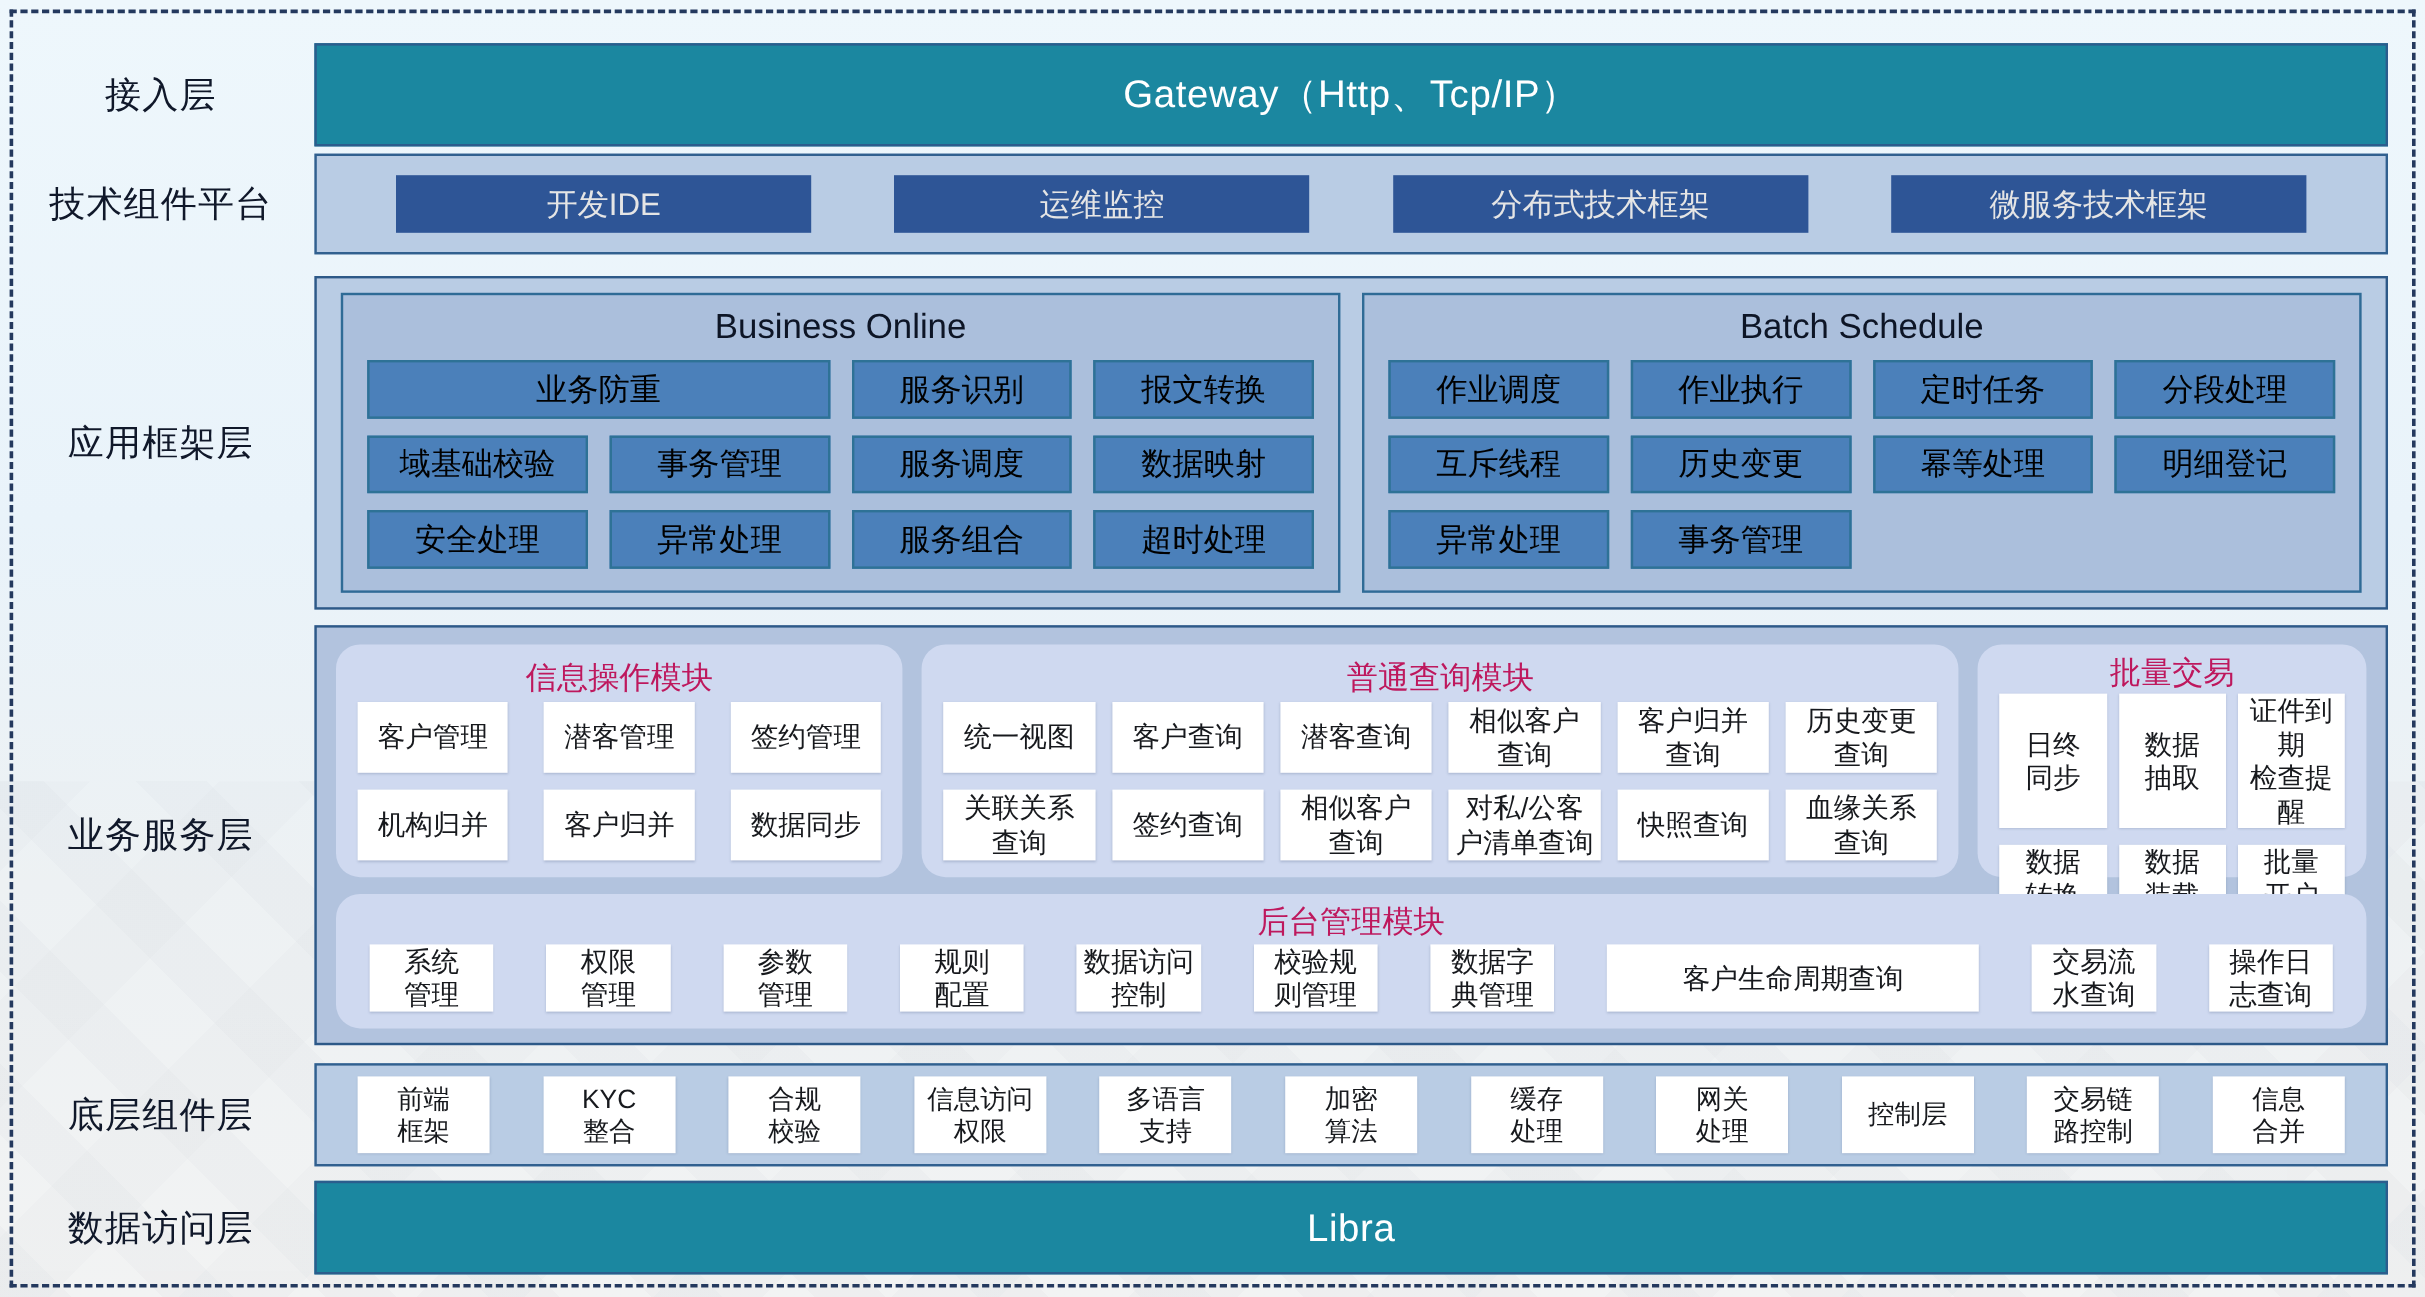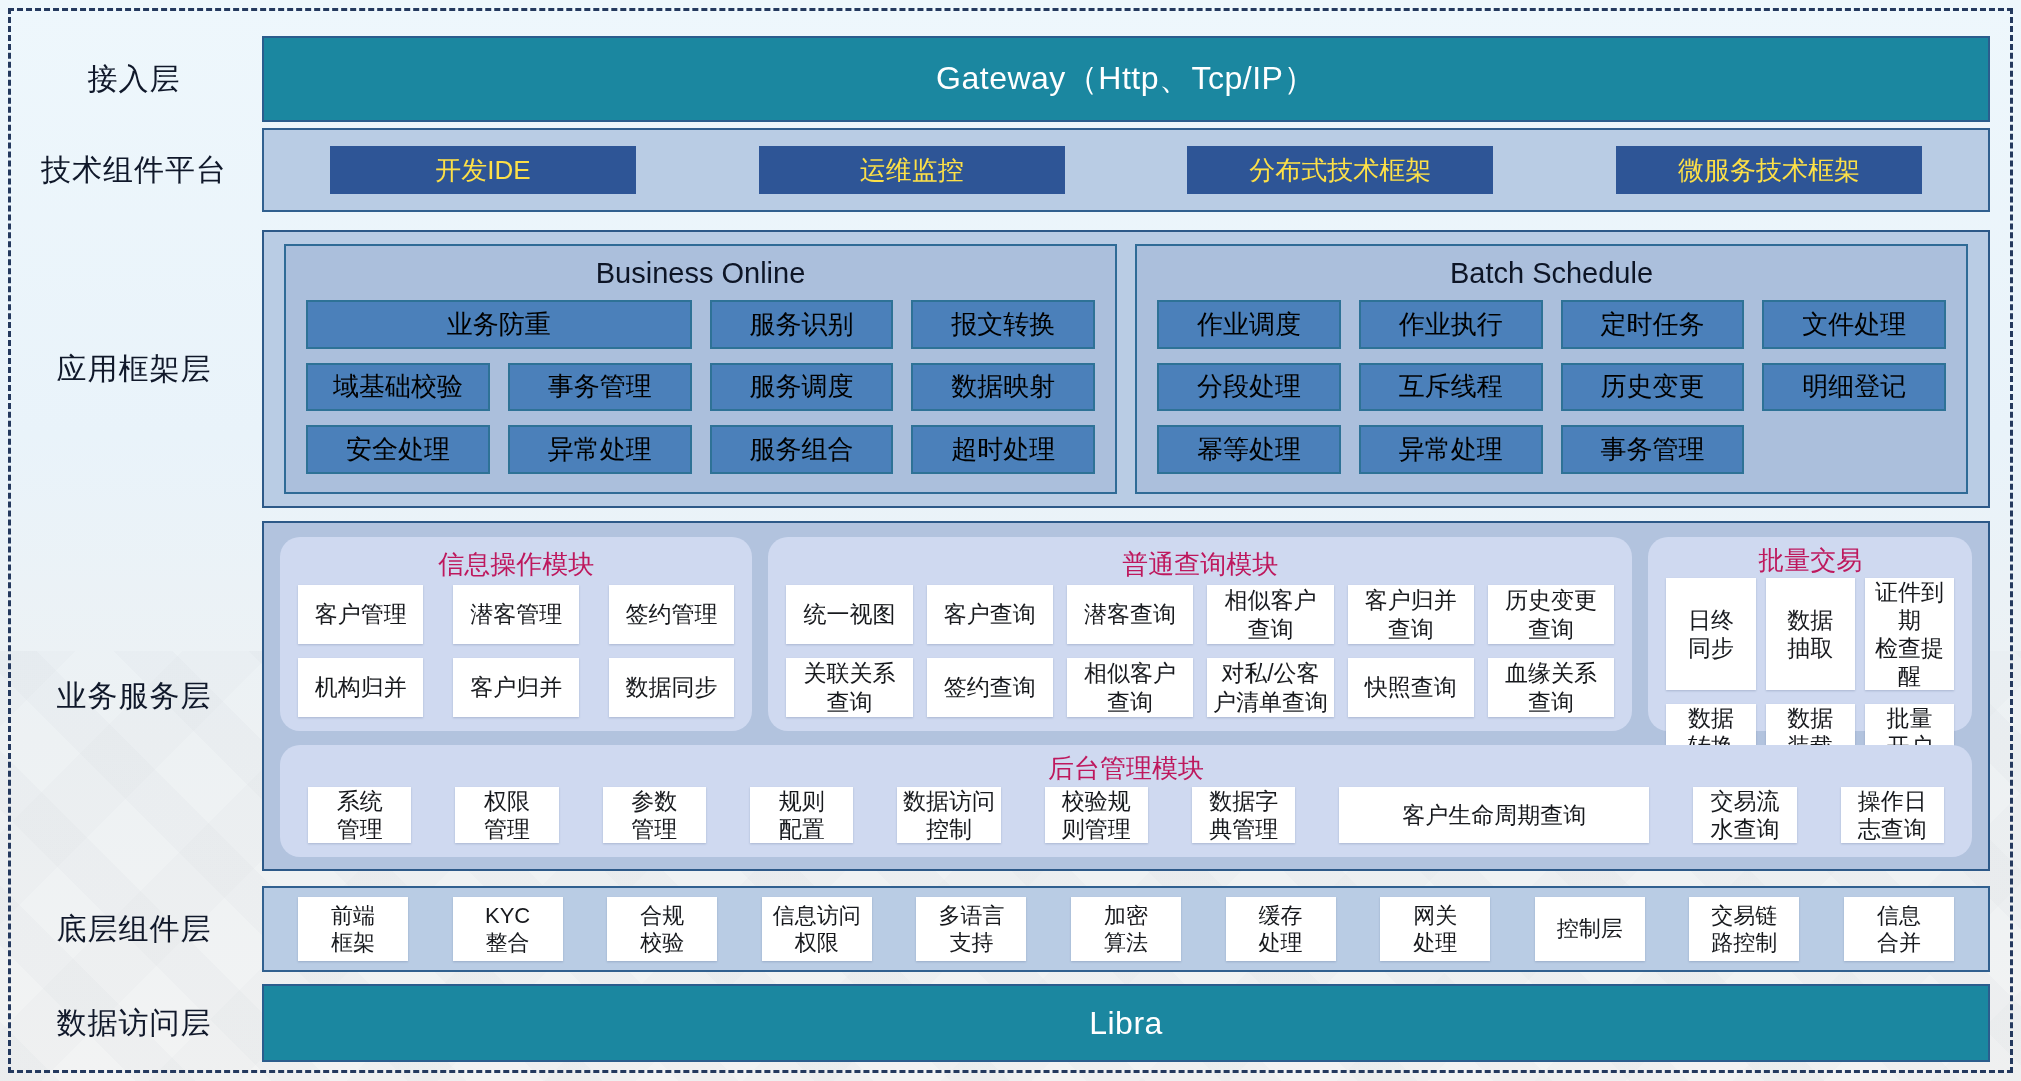--- a/index.html
+++ b/index.html
@@ -36,21 +36,21 @@
     color:#ffffff; font-size:32px; letter-spacing:.5px;
   }
 
   
   .light-strip {
     background:#b9cce4; border:2px solid #31608f;
     display:flex; align-items:center; justify-content:space-between;
   }
   .tech-strip { padding:0 66px; }
   .tech-btn {
-    width:306px; height:48px; background:#2e5596; color:#fde047;
+    width:346px; height:48px; background:#2e5596; color:#e5e5e5;
     display:flex; align-items:center; justify-content:center; font-size:26px;
   }
 
   
   .app-wrap {
     background:#b9cce4; border:2px solid #2d5988;
     display:flex; gap:18px; padding:12px 20px;
   }
   .panel {
     flex:1; background:#abbfdc; border:2px solid #2f6b96;
@@ -147,26 +147,25 @@
       <div class="blue-btn">服务组合</div>
       <div class="blue-btn">超时处理</div>
     </div>
   </div>
   <div class="panel">
     <div class="panel-title">Batch Schedule</div>
     <div class="panel-grid">
       <div class="blue-btn">作业调度</div>
       <div class="blue-btn">作业执行</div>
       <div class="blue-btn">定时任务</div>
-      <div class="blue-btn">文件处理</div>
       <div class="blue-btn">分段处理</div>
       <div class="blue-btn">互斥线程</div>
       <div class="blue-btn">历史变更</div>
+      <div class="blue-btn">幂等处理</div>
       <div class="blue-btn">明细登记</div>
-      <div class="blue-btn">幂等处理</div>
       <div class="blue-btn">异常处理</div>
       <div class="blue-btn">事务管理</div>
     </div>
   </div>
 </div>
 
 <div class="content biz-wrap" style="top:521px;height:350px;">
   <div class="biz-top">
     <div class="module m-info">
       <div class="module-title">信息操作模块</div>

